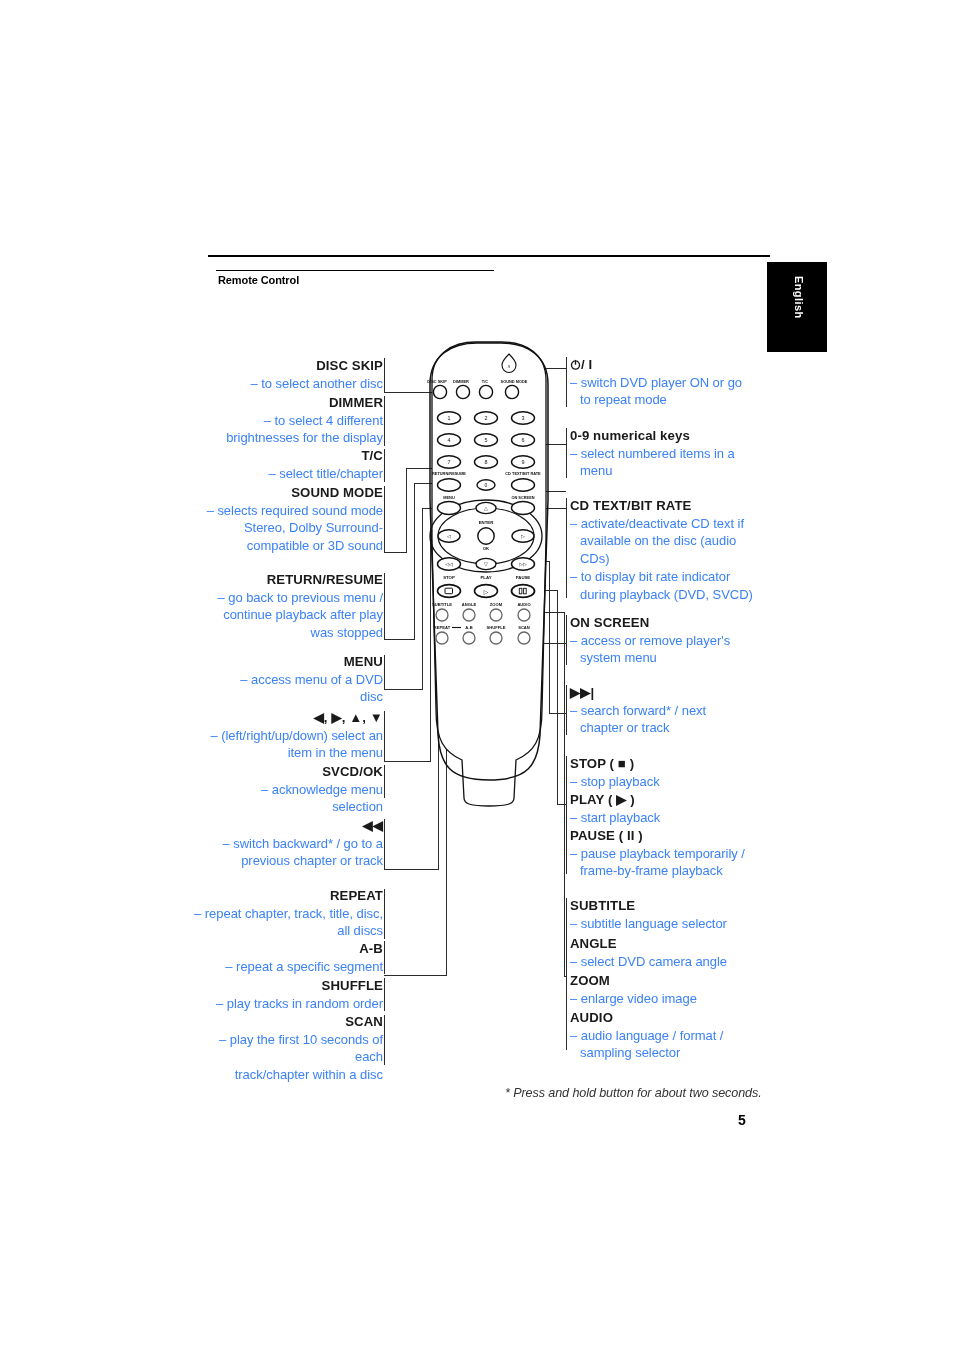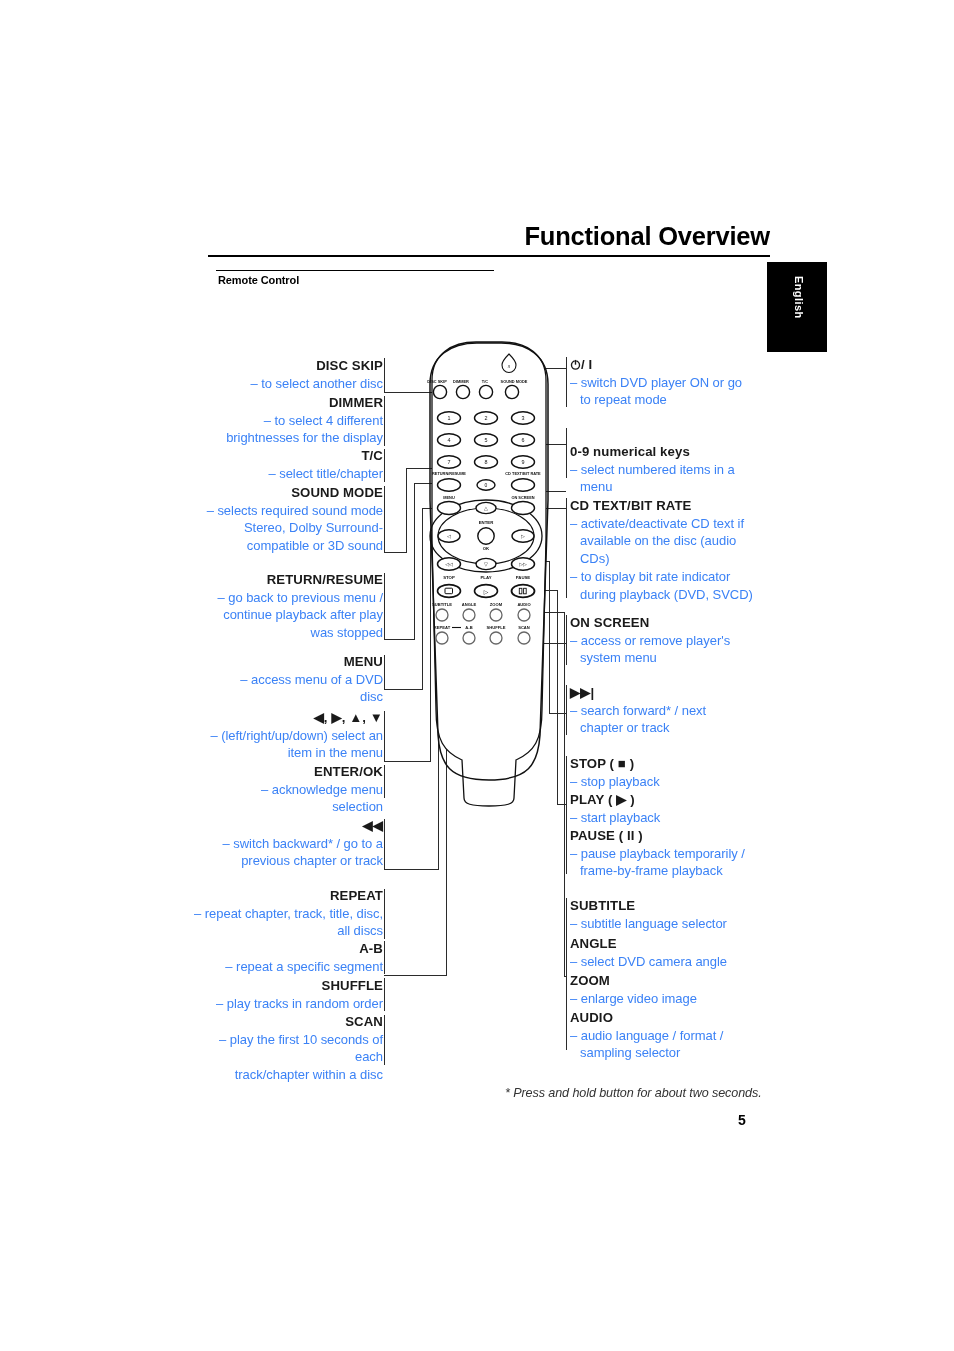--- a/index.html
+++ b/index.html
@@ -78,21 +78,20 @@
   .pageno {
     position: absolute; left: 738px; top: 1112px;
     font-size: 14px; font-weight: bold; color: #000;
   }
 </style>
 </head>
 <body>
 
 <div id="page">
 
-  <div class="page-title">Functional Overview</div>
   <div class="rule-title"></div>
   <div class="rule-sub"></div>
   <div class="section-title">Remote Control</div>
 
   <div class="lang-tab">
     <span>English</span>
   </div>
 
   <div class="callout left" style="left:218px; top:358px; width:165px;">
     <div class="kname">DISC SKIP</div>
@@ -122,21 +121,21 @@
   <div class="callout left" style="left:218px; top:654px; width:165px;">
     <div class="kname">MENU</div>
     <div class="kdesc">– access menu of a DVD disc</div>
   </div>
   <div class="callout left" style="left:203px; top:710px; width:180px;">
     <div class="kname">◀, ▶, ▲, ▼</div>
     <div class="kdesc">– (left/right/up/down) select an</div>
     <div class="kdesc">item in the menu</div>
   </div>
   <div class="callout left" style="left:208px; top:764px; width:175px;">
-    <div class="kname">ENTER/OK</div>
+    <div class="kname">SVCD/OK</div>
     <div class="kdesc">– acknowledge menu selection</div>
   </div>
   <div class="callout left" style="left:208px; top:818px; width:175px;">
     <div class="kname">◀◀</div>
     <div class="kdesc">– switch backward* / go to a</div>
     <div class="kdesc">previous chapter or track</div>
   </div>
   <div class="callout left" style="left:190px; top:888px; width:193px;">
     <div class="kname">REPEAT</div>
     <div class="kdesc">– repeat chapter, track, title, disc,</div>
@@ -201,21 +200,21 @@
       <svg width="11" height="11" viewBox="0 0 12 12" style="vertical-align:-1px">
         <circle cx="6" cy="6.6" r="4.4" fill="none" stroke="#1a1a1a" stroke-width="1.5"></circle>
         <rect x="5.1" y="0.6" width="1.8" height="6" fill="#fff"></rect>
         <rect x="5.25" y="1" width="1.5" height="5.2" fill="#1a1a1a"></rect>
       </svg><span>/ I</span>
     </div>
     <div class="kdesc hang">– switch DVD player ON or go</div>
     <div class="kdesc" style="padding-left:10px">to repeat mode</div>
   </div>
 
-  <div class="callout right" style="left:570px; top:428px; width:200px;margin-top:16px;">
+  <div class="callout right" style="left:570px; top:428px; width:200px;">
     <div class="kname">0-9 numerical keys</div>
     <div class="kdesc hang">– select numbered items in a</div>
     <div class="kdesc" style="padding-left:10px">menu</div>
   </div>
 
   <div class="callout right" style="left:570px; top:498px; width:200px;">
     <div class="kname">CD TEXT/BIT RATE</div>
     <div class="kdesc hang">– activate/deactivate CD text if</div>
     <div class="kdesc" style="padding-left:10px">available on the disc (audio</div>
     <div class="kdesc" style="padding-left:10px">CDs)</div>

